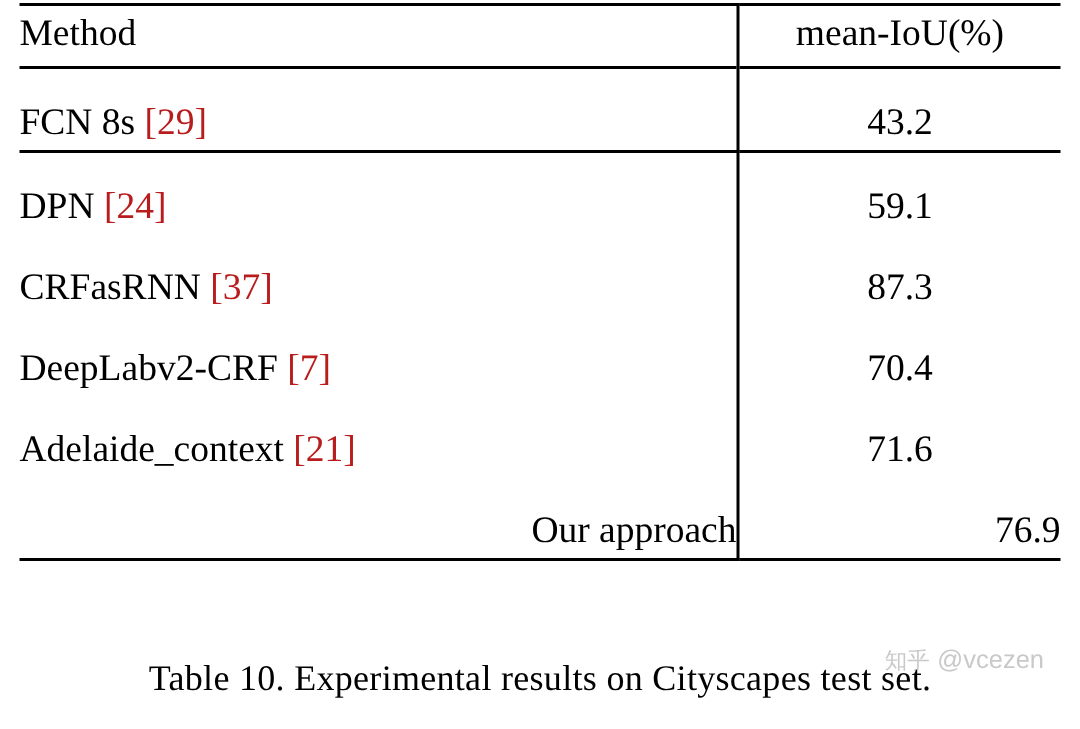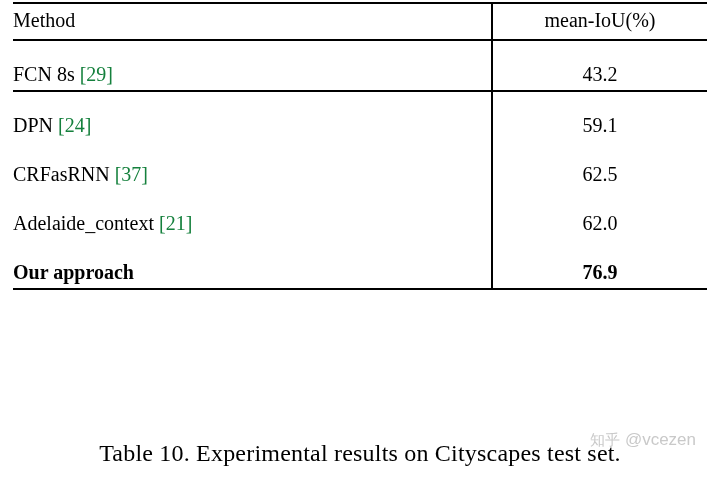--- a/index.html
+++ b/index.html
@@ -23,21 +23,21 @@
     padding: 0;
   }
   table.results {
     border-collapse: collapse;
     width: 692px;
     margin: 0 auto;
     margin-top: 2px;
     table-layout: fixed;
   }
   table.results td {
-    font-size: 20px;
+    font-size: 25px;
     line-height: 1.0;
     padding: 23px 0 6px 0;
     vertical-align: middle;
   }
   td.method {
     width: 478px;
     padding-left: 14px;
     text-align: left;
     border-right: 2px solid #000;
   }
@@ -52,27 +52,28 @@
   tr.head {
     border-bottom: 2px solid #000;
   }
   tr.toprule td {
     border-top: 2px solid #000;
   }
   tr.sep td {
     border-bottom: 2px solid #000;
   }
   tr.bold td {
-    font-weight: bold;
+    font-weight: normal;
+    text-align: right;
   }
   tr.lastrow td {
     border-bottom: 2px solid #000;
   }
   .ref {
-    color: #15803d;
+    color: #b91c1c;
   }
   .caption {
     position: absolute;
     left: 0;
     right: 0;
     top: 438px;
     text-align: center;
     font-size: 24px;
     letter-spacing: 0.2px;
   }
@@ -112,29 +113,33 @@
         <td class="score">43.2</td>
       </tr>
 
       <tr>
         <td class="method"><span>DPN</span> <span class="ref">[24]</span></td>
         <td class="score">59.1</td>
       </tr>
 
       <tr>
         <td class="method"><span>CRFasRNN</span> <span class="ref">[37]</span></td>
-        <td class="score">62.5</td>
+        <td class="score">87.3</td>
       </tr>
 
 
 
+      <tr>
+        <td class="method"><span>DeepLabv2-CRF</span> <span class="ref">[7]</span></td>
+        <td class="score">70.4</td>
+      </tr>
 
       <tr>
         <td class="method"><span>Adelaide_context</span> <span class="ref">[21]</span></td>
-        <td class="score">62.0</td>
+        <td class="score">71.6</td>
       </tr>
 
 
       <tr class="bold lastrow">
         <td class="method"><span>Our approach</span></td>
         <td class="score">76.9</td>
       </tr>
     </tbody>
   </table>
 

